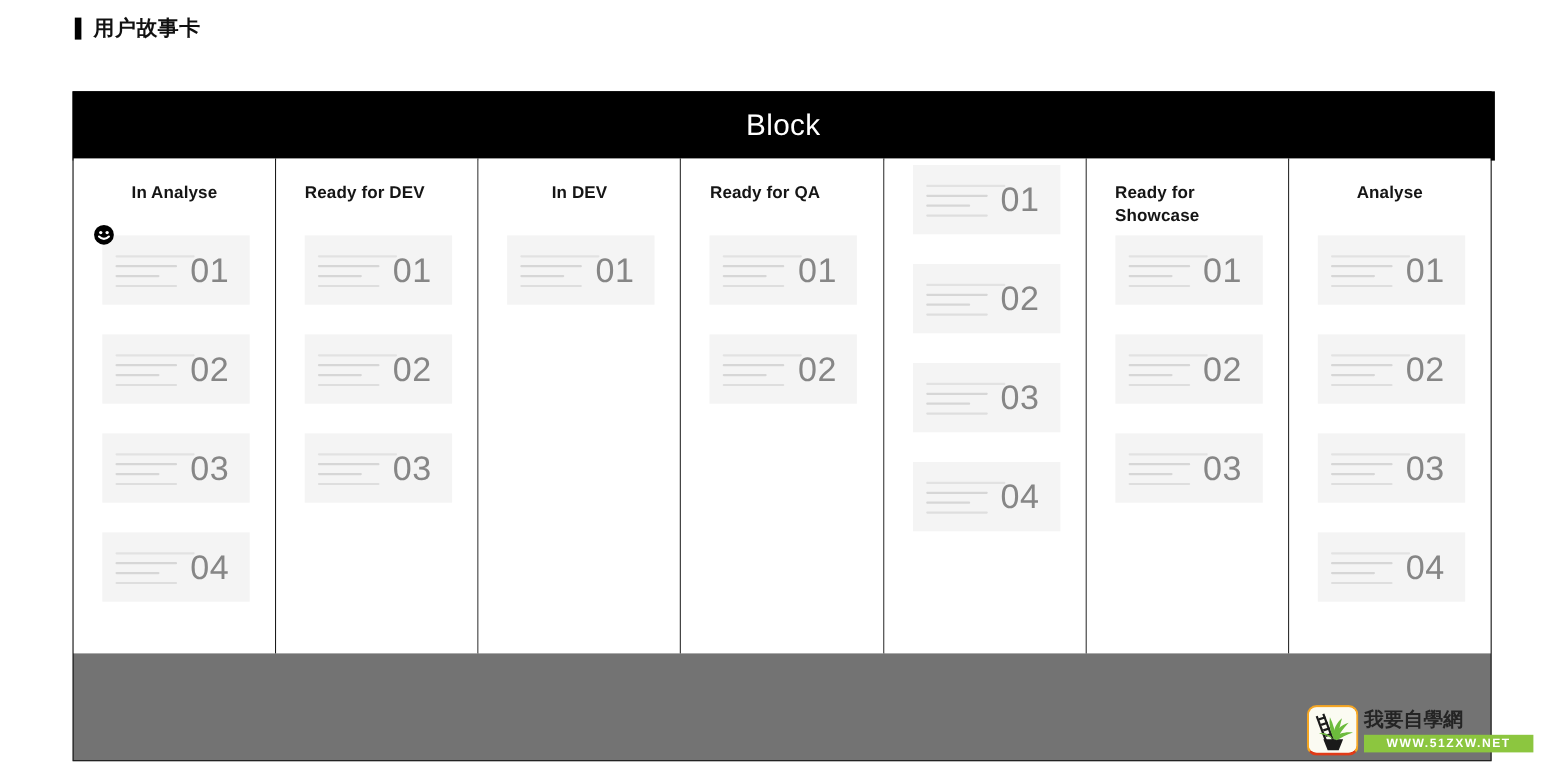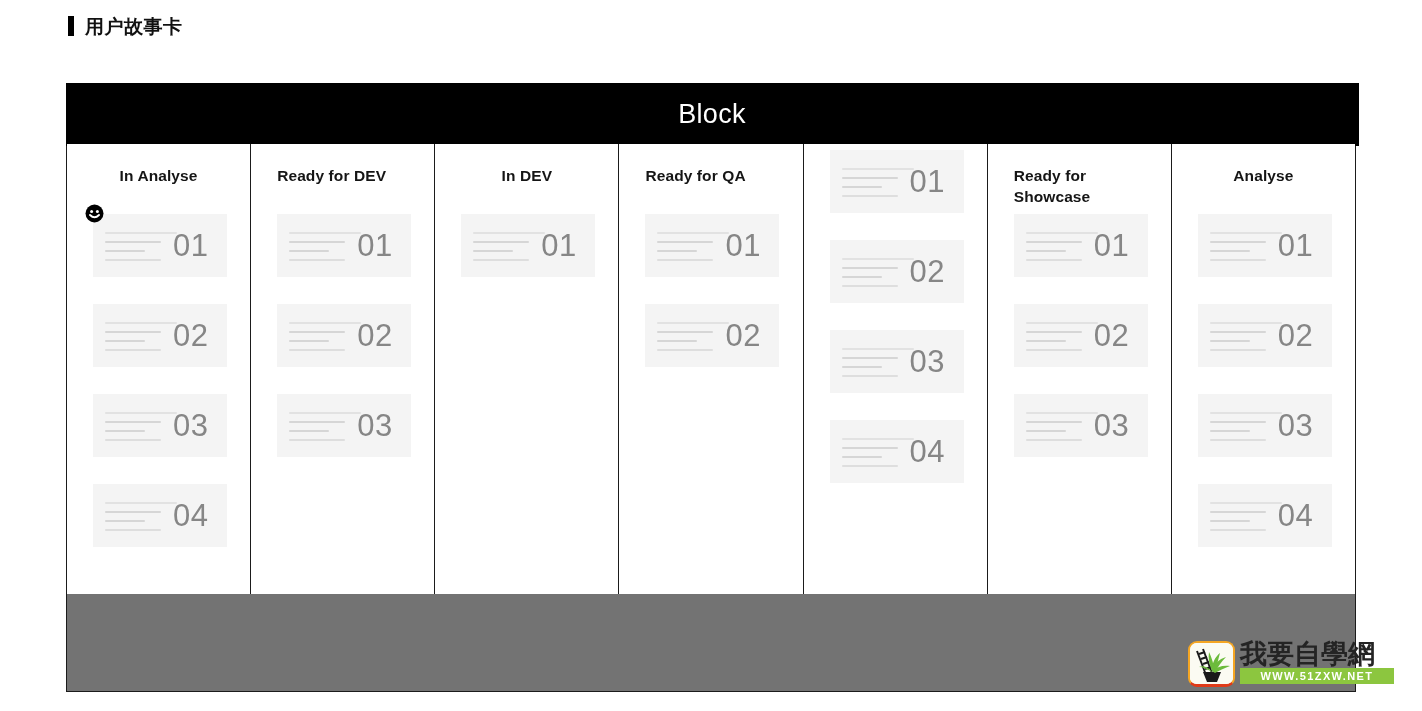--- a/index.html
+++ b/index.html
@@ -198,21 +198,21 @@
   }
   .wm-text {
     flex: 1 1 auto;
     position: relative;
     display: flex;
     flex-direction: column;
     justify-content: flex-start;
     padding-left: 5px;
   }
   .wm-cn {
-    font-size: 27px;
+    font-size: 18px;
     font-weight: 700;
     color: #242424;
     letter-spacing: 0px;
     line-height: 26px;
     white-space: nowrap;
   }
   .wm-url {
     margin-top: 1px;
     background: #8cc63f;
     color: #ffffff;

